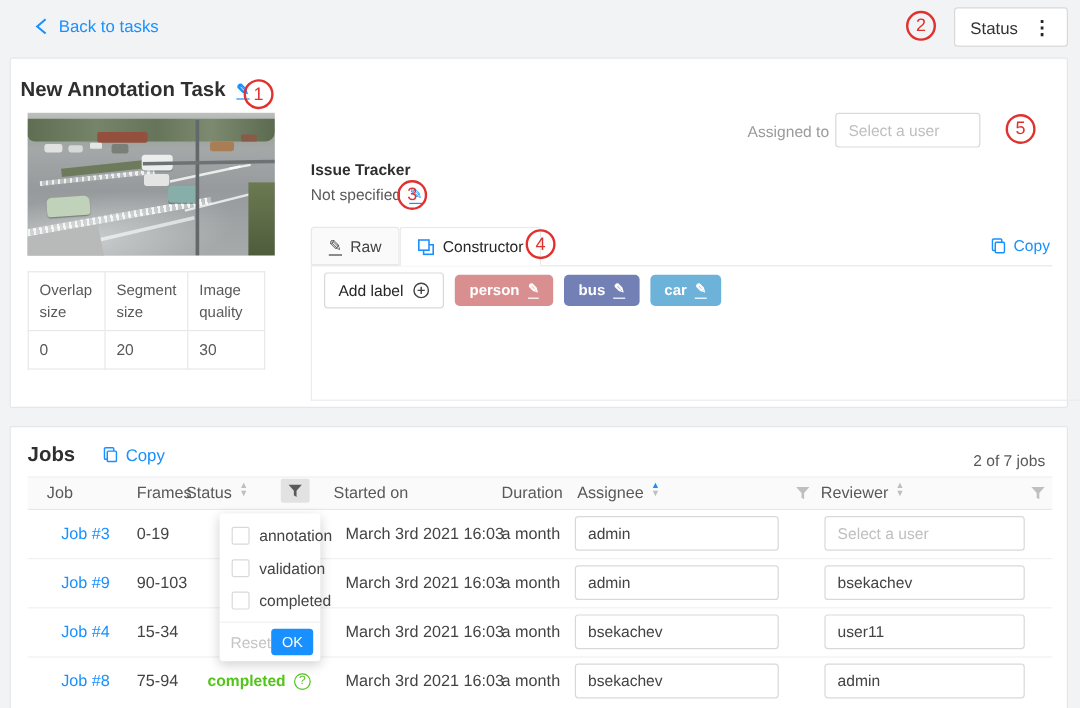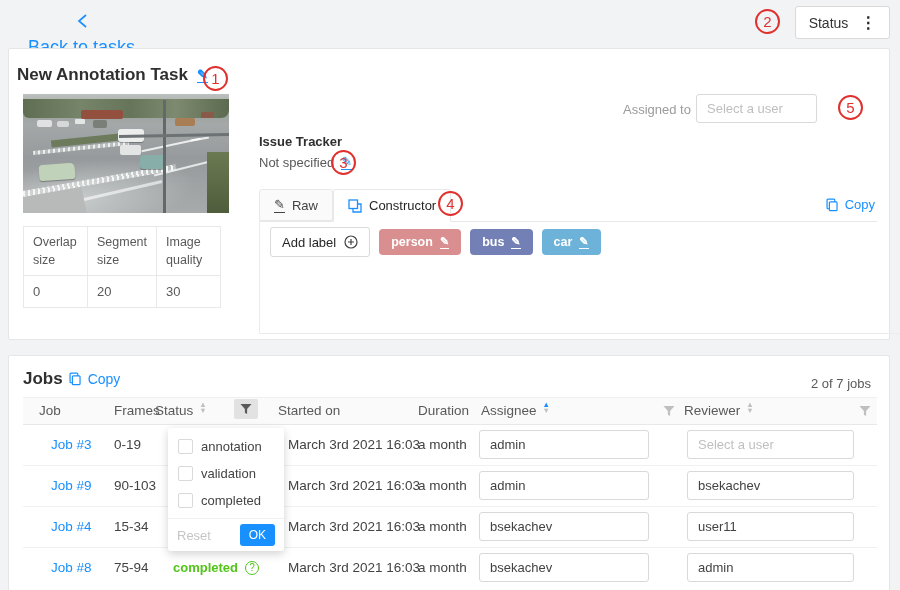--- a/index.html
+++ b/index.html
@@ -2,21 +2,21 @@
 <html><head>
 <meta charset="utf-8">
 <style>
   * { margin:0; padding:0; box-sizing:border-box; }
   html,body { width:900px; height:590px; }
   body { font-family:"Liberation Sans", sans-serif; background:#f2f3f5; position:relative; overflow:hidden; color:#434343; }
   #screen { position:absolute; inset:0; }
 
   
   .topbar { position:absolute; left:0; top:0; width:900px; height:46px; }
-  .back-link { position:absolute; left:28px; top:14px; display:flex; align-items:center; gap:9px; color:#1890ff; font-size:18px; cursor:pointer; text-decoration:none;flex-direction:column; }
+  .back-link { position:absolute; left:28px; top:14px; display:flex; align-items:center; gap:9px; color:#1890ff; font-size:14px; cursor:pointer; text-decoration:none; }
   .actions-btn { position:absolute; left:795px; top:6px; width:95px; height:33px; background:#fff; border:1px solid #d9d9d9; border-radius:3px; display:flex; align-items:center; justify-content:center; gap:12px; font-size:14px; color:#333; cursor:pointer; }
   .more-ic { font-size:16px; font-weight:700; color:#262626; }
 
   
   .ann { position:absolute; width:25px; height:25px; border:2px solid #e0312f; border-radius:50%; color:#e0312f; font-size:15px; display:flex; align-items:center; justify-content:center; z-index:60; }
 
   
   .card { position:absolute; background:#fff; border:1px solid #e4e6e8; border-radius:2px; }
   #card-task { left:8px; top:48px; width:882px; height:292px; }
   #card-jobs { left:8px; top:355px; width:882px; height:250px; }
@@ -73,21 +73,21 @@
   .t-c3 { left:52px; top:25px; width:10px; height:5px; background:#e4e6e5; border-radius:1px; }
   .t-c4 { left:70px; top:26px; width:14px; height:8px; background:#7a8078; border-radius:2px; }
   .t-bus-or { left:152px; top:24px; width:20px; height:8px; background:#a97e54; border-radius:2px; }
   .t-car-red { left:178px; top:18px; width:13px; height:6px; background:#8a5a48; border-radius:1px; }
   .t-d1 { left:118px; top:50px; width:60px; height:2px; background:rgba(255,255,255,.8); transform:rotate(-12deg); }
   .t-d2 { left:130px; top:72px; width:70px; height:2px; background:rgba(255,255,255,.75); transform:rotate(-14deg); }
   .t-d3 { left:60px; top:95px; width:80px; height:2.5px; background:rgba(255,255,255,.6); transform:rotate(-13deg); }
   .t-d4 { left:168px; top:44px; width:18px; height:2px; background:rgba(255,255,255,.8); transform:rotate(-10deg); }
 
   
-  .jobs-titlebar { position:absolute; left:14px; top:13px; display:flex; align-items:center; gap:5px; }
+  .jobs-titlebar { position:absolute; left:14px; top:13px; display:flex; align-items:center; gap:22px; }
   .jobs-word { font-size:17px; font-weight:700; color:#2f2f2f; }
   .jobs-count { position:absolute; right:18px; top:20px; font-size:13px; color:#595959; }
   .jobs-header { position:absolute; left:14px; top:41px; width:854px; height:28px; background:#fafafa; border-top:1px solid #f0f0f0; border-bottom:1px solid #e8e8e8; font-size:13.5px; color:#595959; }
   .jobs-header > span, .jobs-header > div { position:absolute; top:5px;text-align:center; }
   .hcell { display:flex; align-items:center; gap:6px; }
   .carets { display:inline-flex; flex-direction:column; justify-content:center; line-height:0; }
   .carets span { font-size:7.5px; height:6px; color:#bfbfbf; }
   .carets .on { color:#1890ff; }
   .funnel { display:inline-flex; align-items:center; justify-content:center; cursor:pointer; }
   .funnel-active { background:#e2e2e2; border-radius:2px; padding:4px 6px; top:1px !important; }
@@ -95,21 +95,21 @@
   .job-row { position:absolute; left:14px; width:854px; height:41px; border-bottom:1px solid #f0f0f0; font-size:13.5px; color:#434343; }
   .job-row > * { position:absolute; top:12px; }
   .job-link { color:#1890ff; cursor:pointer; text-decoration:none;margin-left:12px; }
   .row-input { position:absolute; top:5px !important; }
   .assignee-in { left:456px; width:170px; }
   .reviewer-in { left:664px; width:167px; }
   .status-done { left:150px; display:flex; align-items:center; gap:7px; font-weight:700; font-size:13px; }
   .q-ic { width:14px; height:14px; border:1px solid #52c41a; border-radius:50%; color:#52c41a; font-size:10px; font-weight:400; display:flex; align-items:center; justify-content:center; }
 
   
-  .filter-dd { position:absolute; left:168px; top:428px; width:116px; background:#fff; border-radius:3px; box-shadow:0 3px 10px rgba(0,0,0,.18); z-index:40; padding-top:5px; }
+  .filter-dd { position:absolute; left:183px; top:428px; width:84px; background:#fff; border-radius:3px; box-shadow:0 3px 10px rgba(0,0,0,.18); z-index:40; padding-top:5px; }
   .dd-item { height:27px; display:flex; align-items:center; gap:8px; padding:0 10px; font-size:13px; color:#434343; cursor:pointer; }
   .cbox { width:15px; height:15px; border:1px solid #d9d9d9; border-radius:2px; background:#fff; flex:0 0 auto; }
   .dd-footer { margin-top:4px; border-top:1px solid #f0f0f0; height:33px; display:flex; align-items:center; justify-content:space-between; padding:0 9px; }
   .dd-reset { font-size:13px; color:#c5c5c5; cursor:default; }
   .dd-ok { background:#1890ff; color:#fff; font-size:12px; height:22px; padding:0 9px; border-radius:3px; display:flex; align-items:center; cursor:pointer; }
 </style>
 </head>
 <body>
 
 <div id="screen">

